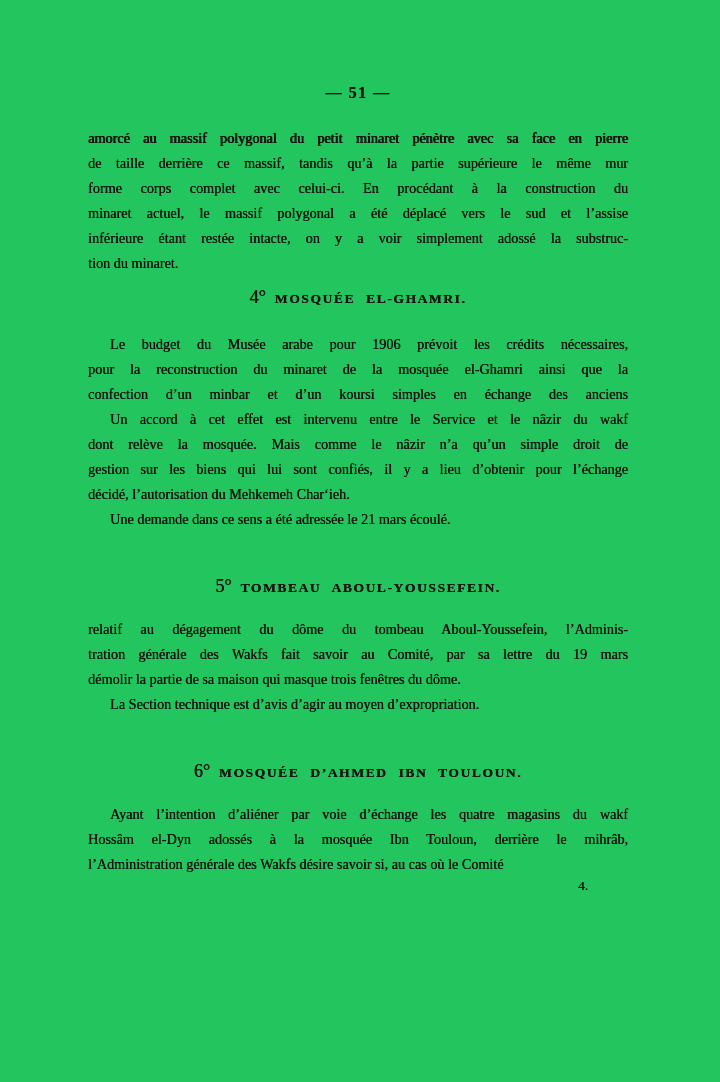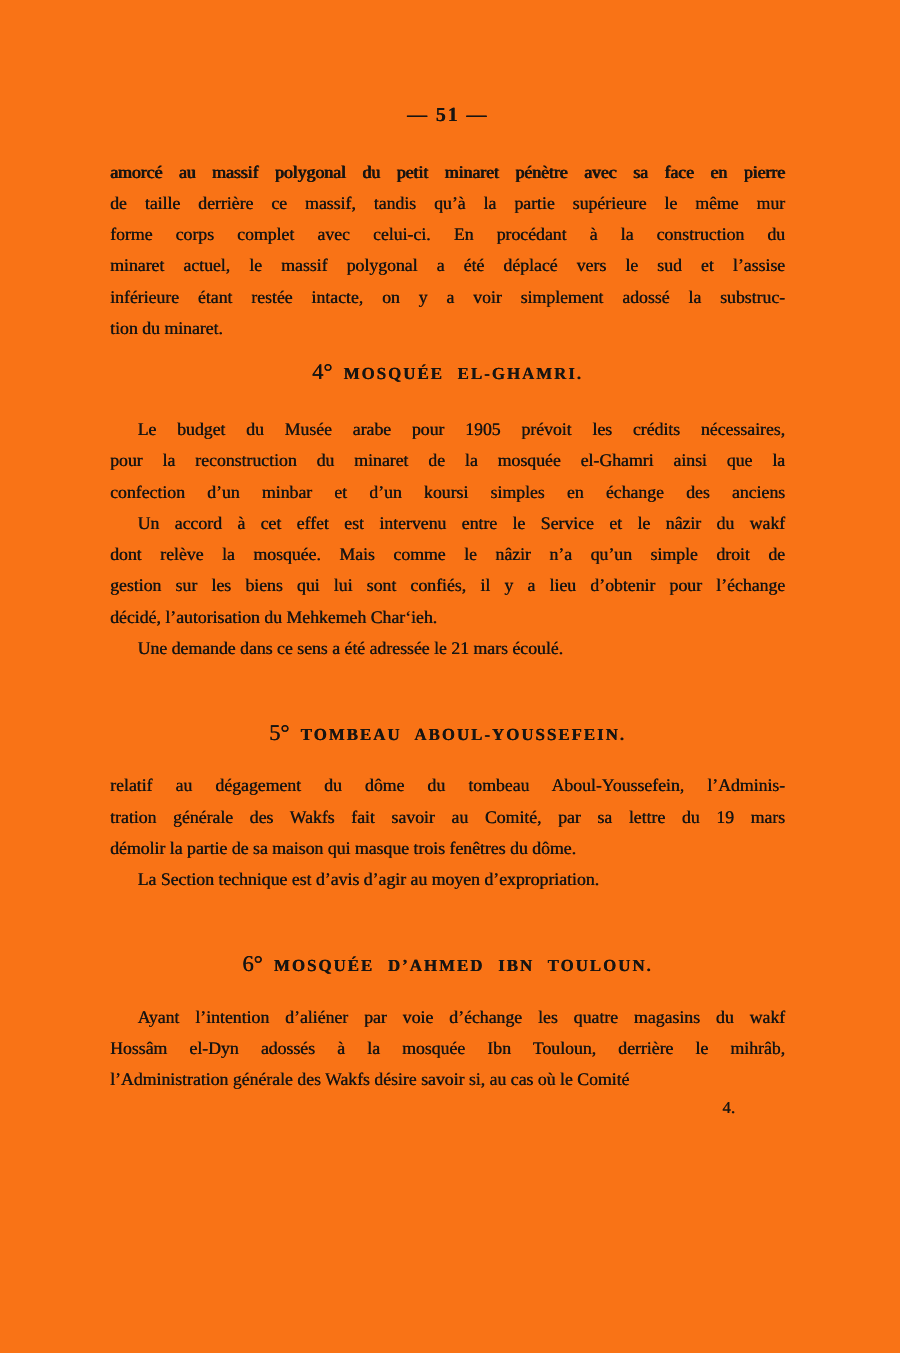--- a/index.html
+++ b/index.html
@@ -5,21 +5,21 @@
 <style>
   html, body {
     margin: 0;
     padding: 0;
     background: #ffffff;
   }
   .sheet {
     position: relative;
     width: 720px;
     height: 1082px;
-    background: #f97316;
+    background: #22c55e;
     color: #181512;
     font-family: "Liberation Serif", "DejaVu Serif", "DejaVu Sans", serif;
     overflow: hidden;
   }
   .column {
     padding: 0 92px 0 88px; 
   }
   .pagenum {
     padding-top: 84px;
     text-align: center;
@@ -100,21 +100,21 @@
           <div class="line last">tion du minaret.</div>
         </div>
       </div>
 
     <section>
       <div class="heading">
         <span class="heading-number">4°</span><span class="heading-title">MOSQUÉE EL-GHAMRI.</span>
       </div>
       <div>
           <div class="para indent">
-            <div class="line first">Le budget du Musée arabe pour 1905 prévoit les crédits nécessaires,</div>
+            <div class="line first">Le budget du Musée arabe pour 1906 prévoit les crédits nécessaires,</div>
             <div class="line">pour la reconstruction du minaret de la mosquée el-Ghamri ainsi que la</div>
             <div class="line">confection d’un minbar et d’un koursi simples en échange des anciens</div>
           </div>
           <div class="para indent">
             <div class="line first">Un accord à cet effet est intervenu entre le Service et le nâzir du wakf</div>
             <div class="line">dont relève la mosquée. Mais comme le nâzir n’a qu’un simple droit de</div>
             <div class="line">gestion sur les biens qui lui sont confiés, il y a lieu d’obtenir pour l’échange</div>
             <div class="line last">décidé, l’autorisation du Mehkemeh Char‘ieh.</div>
           </div>
           <div class="para indent">

